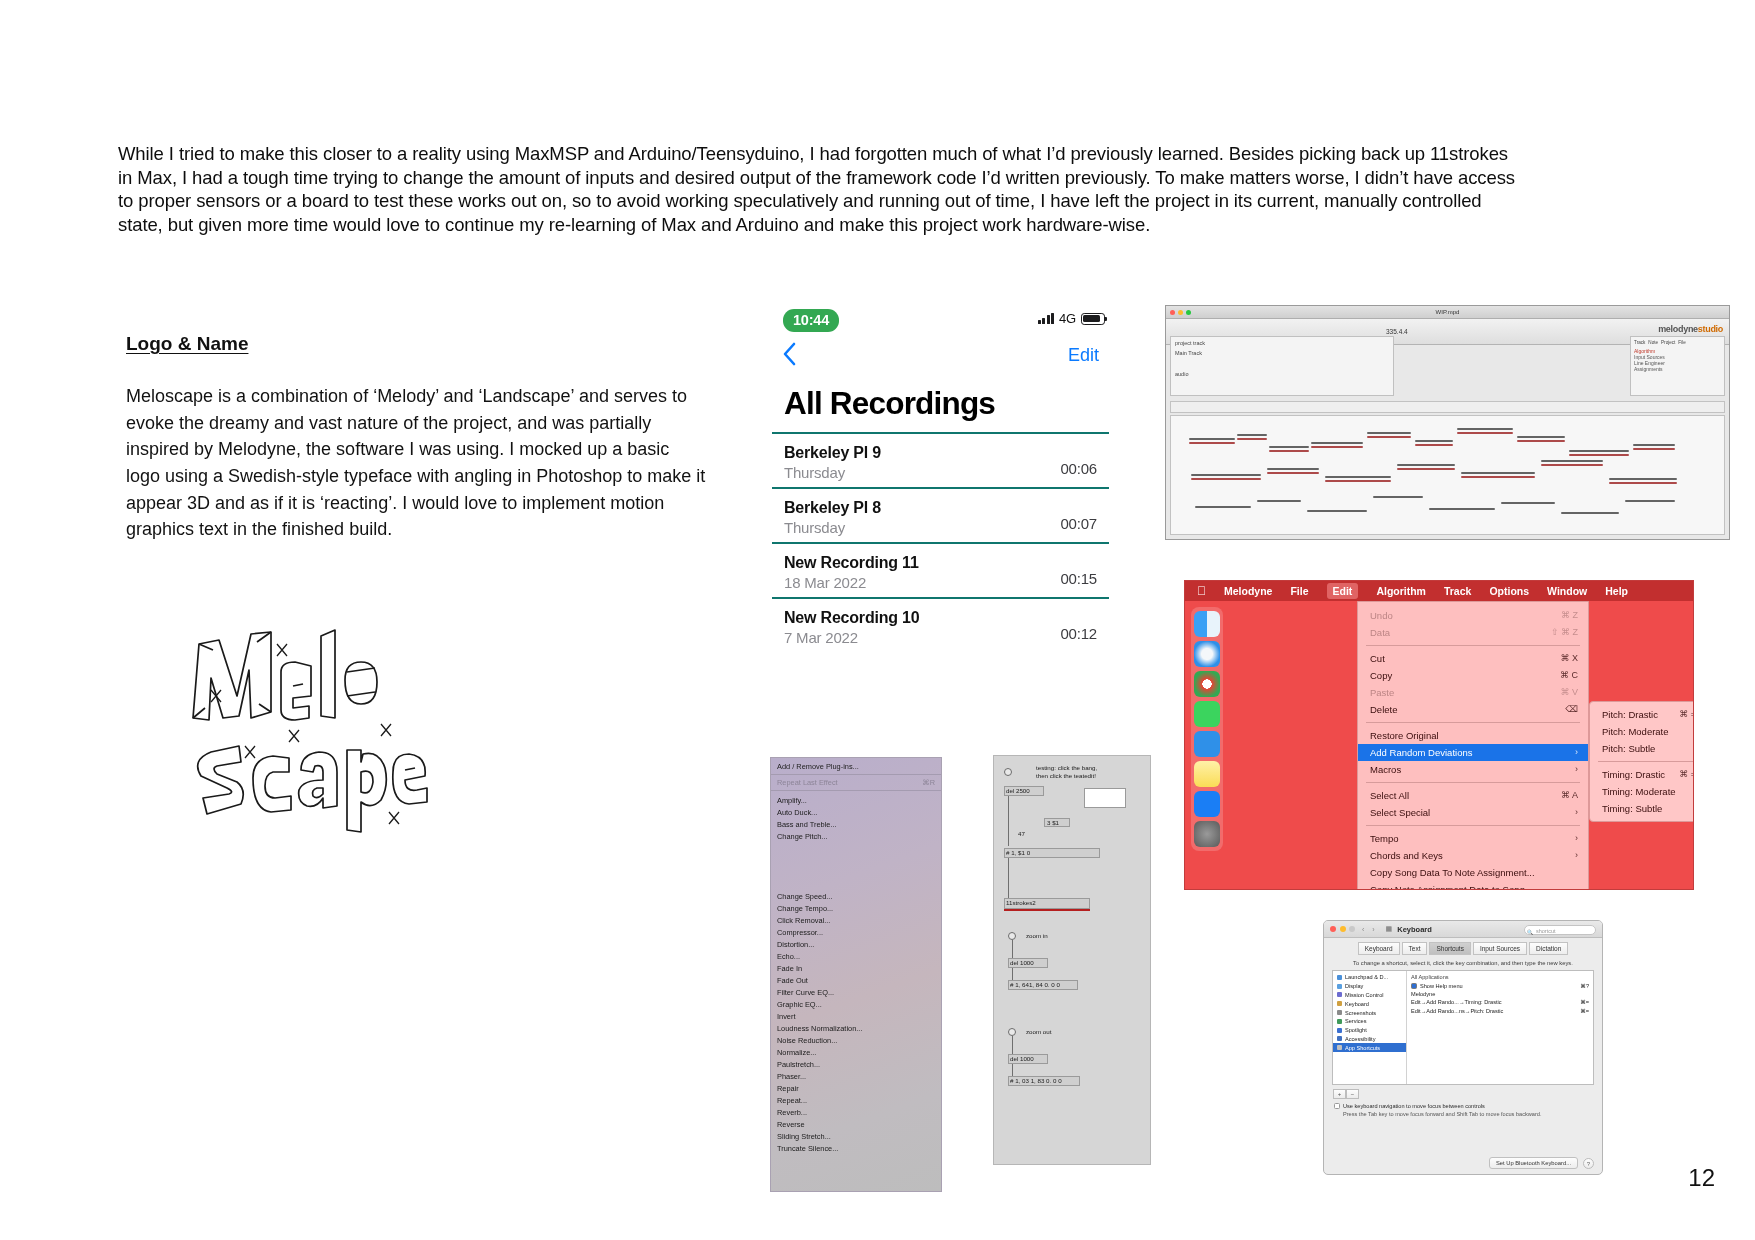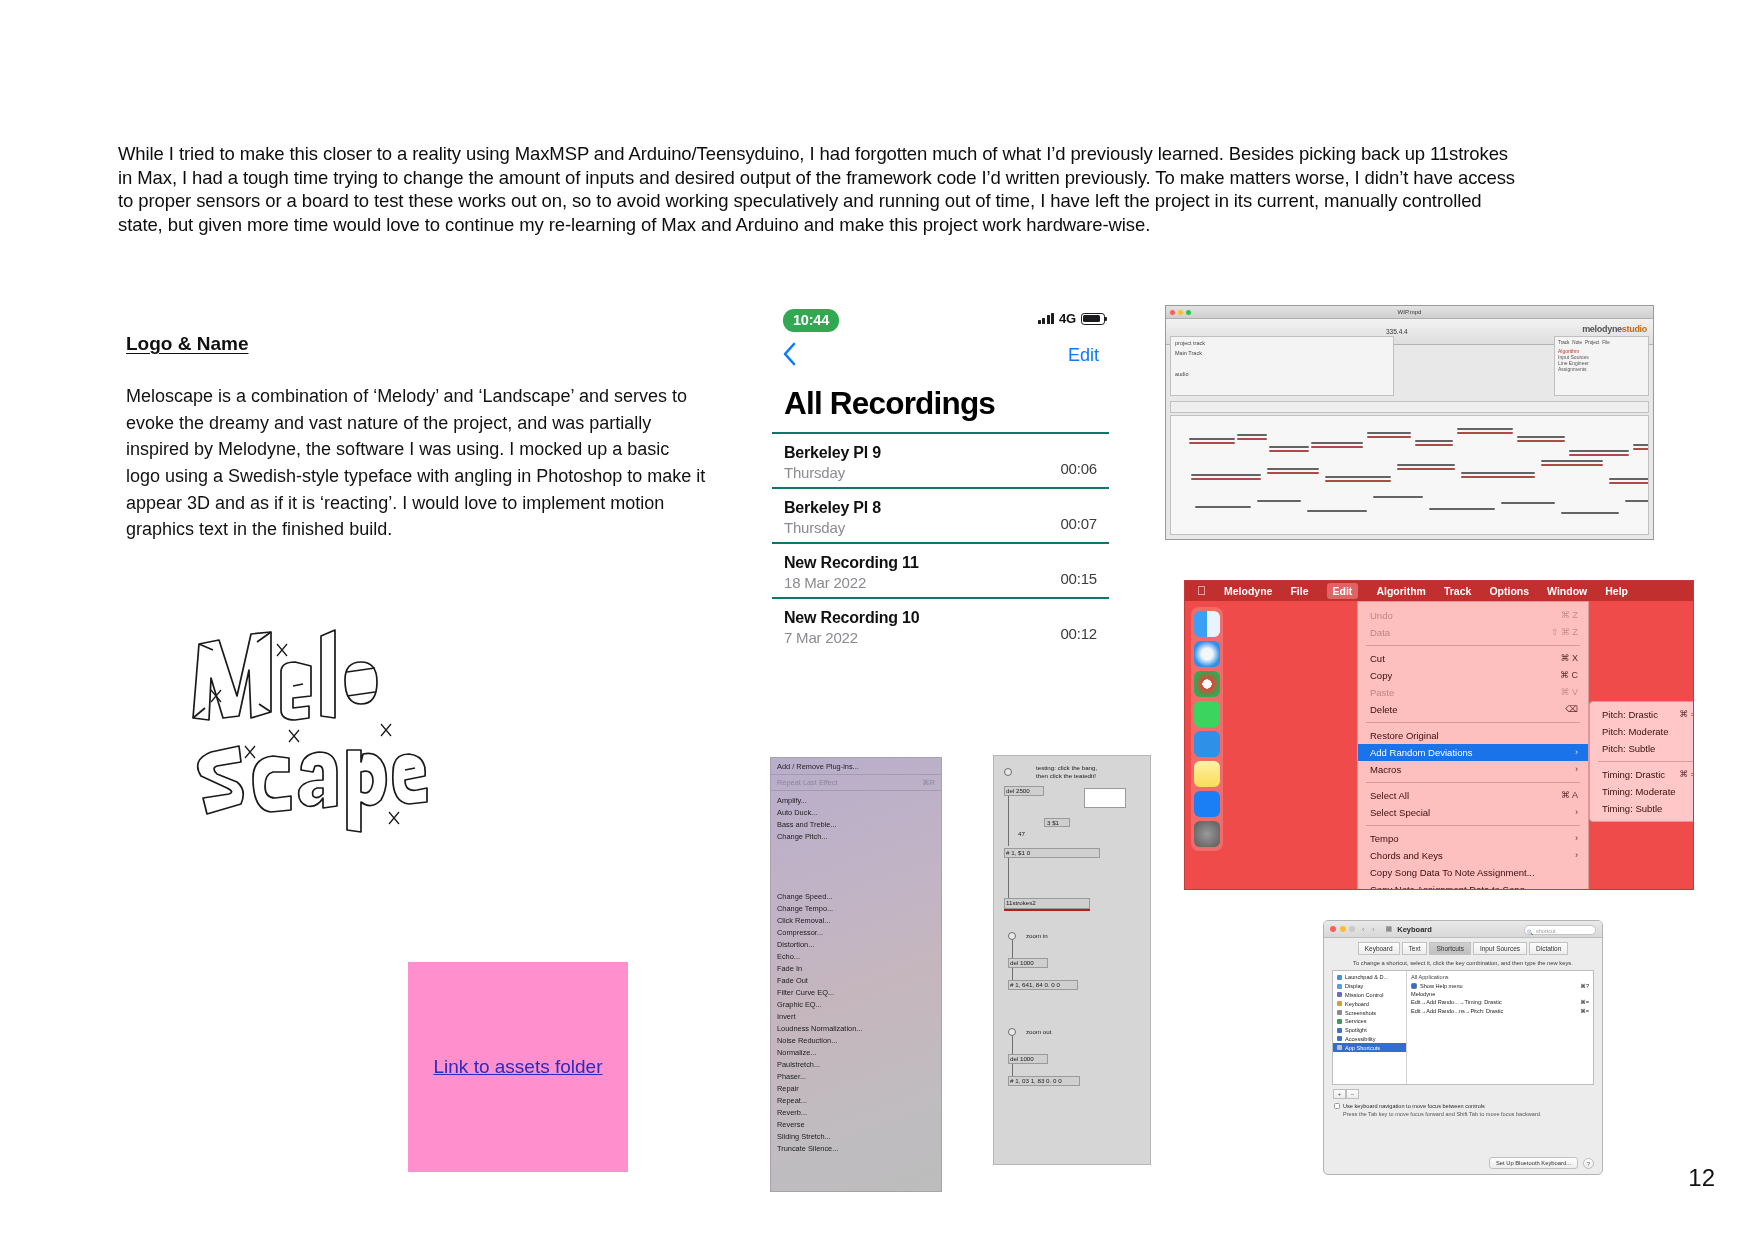--- a/index.html
+++ b/index.html
@@ -64,21 +64,21 @@
   .status-right {
     position: absolute; right: 4px; top: 6px;
     display: flex; align-items: center; gap: 5px;
   }
   .sig-bars { display: flex; align-items: flex-end; gap: 1.5px; height: 11px; }
   .sig-bars i { display: block; width: 3px; background: #1c1c1e; border-radius: 0.5px; }
   .sig-bars i:nth-child(1){ height: 4px; }
   .sig-bars i:nth-child(2){ height: 6.5px; }
   .sig-bars i:nth-child(3){ height: 9px; }
   .sig-bars i:nth-child(4){ height: 11px; }
-  .net-label { font-size: 13px; font-weight: 700; color: #111; letter-spacing: -0.2px; }
+  .net-label { font-size: 13px; font-weight: 400; color: #111; letter-spacing: -0.2px; }
   .battery {
     width: 24px; height: 12px; border: 1.4px solid #1c1c1e;
     border-radius: 3.2px; position: relative; padding: 1.4px;
   }
   .battery::after {
     content:""; position: absolute; right: -3.4px; top: 3.4px;
     width: 2px; height: 4px; background: #1c1c1e; border-radius: 0 1px 1px 0;
   }
   .battery > span { display:block; height: 100%; width: 86%; background: #1c1c1e; border-radius: 1.5px; }
 
@@ -121,21 +121,21 @@
   .mp-circle {
     position: absolute; width: 8px; height: 8px;
     border: 1px solid #6b6b6b; border-radius: 50%; background: #e9e9e9;
   }
   .mp-cable { position: absolute; background: #6f6f6f; width: 1px; }
   .mp-redline { position: absolute; background: #b51f1f; height: 1.5px; }
 
   
   .melo-editor {
     position: absolute; left: 1165px; top: 305px;
-    width: 489px; height: 235px;
+    width: 565px; height: 235px;
     background: #e8e8e8; border: 1px solid #9a9a9a; overflow: hidden;
   }
   .me-titlebar {
     height: 13px; background: linear-gradient(#e3e3e3,#cfcfcf);
     border-bottom: 1px solid #aeaeae; position: relative;
     font-size: 6px; color: #333; text-align: center; line-height: 13px;
   }
   .me-dots { position: absolute; left: 4px; top: 4px; display: flex; gap: 3px; }
   .me-dots i { width: 5px; height: 5px; border-radius: 50%; display: block; }
   .me-toolbar {
@@ -304,26 +304,20 @@
 
       <path d="M60,146 L70,158 M70,146 L60,158" stroke-width="1.3"></path>
       <path d="M104,130 L114,142 M114,130 L104,142" stroke-width="1.3"></path>
       <path d="M196,124 L206,136 M206,124 L196,136" stroke-width="1.3"></path>
       <path d="M204,212 L214,224 M214,212 L204,224" stroke-width="1.3"></path>
       <path d="M26,90 L36,102 M36,90 L26,102" stroke-width="1.3"></path>
       <path d="M92,44 L102,56 M102,44 L92,56" stroke-width="1.3"></path>
     </svg>
   </div>
 
-  <div class="pink-block">
-    <a class="pink-link">
-      <span>Link to assets</span>
-      <span>folder</span>
-    </a>
-  </div>
 
   <div class="phone">
 
     <div class="status-bar">
       <div class="time-pill">10:44</div>
       <div class="status-right">
         <span class="sig-bars">
             <i></i>
             <i></i>
             <i></i>

